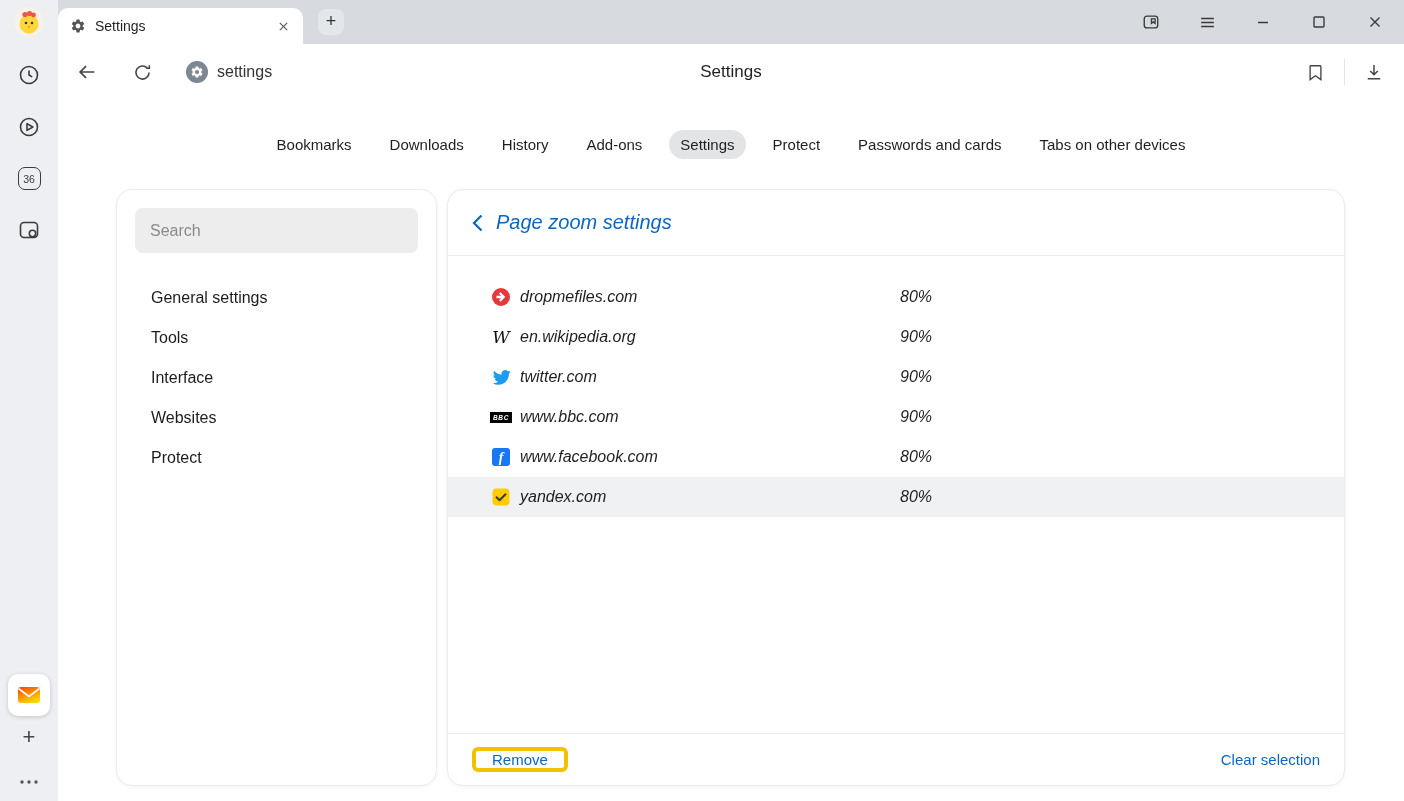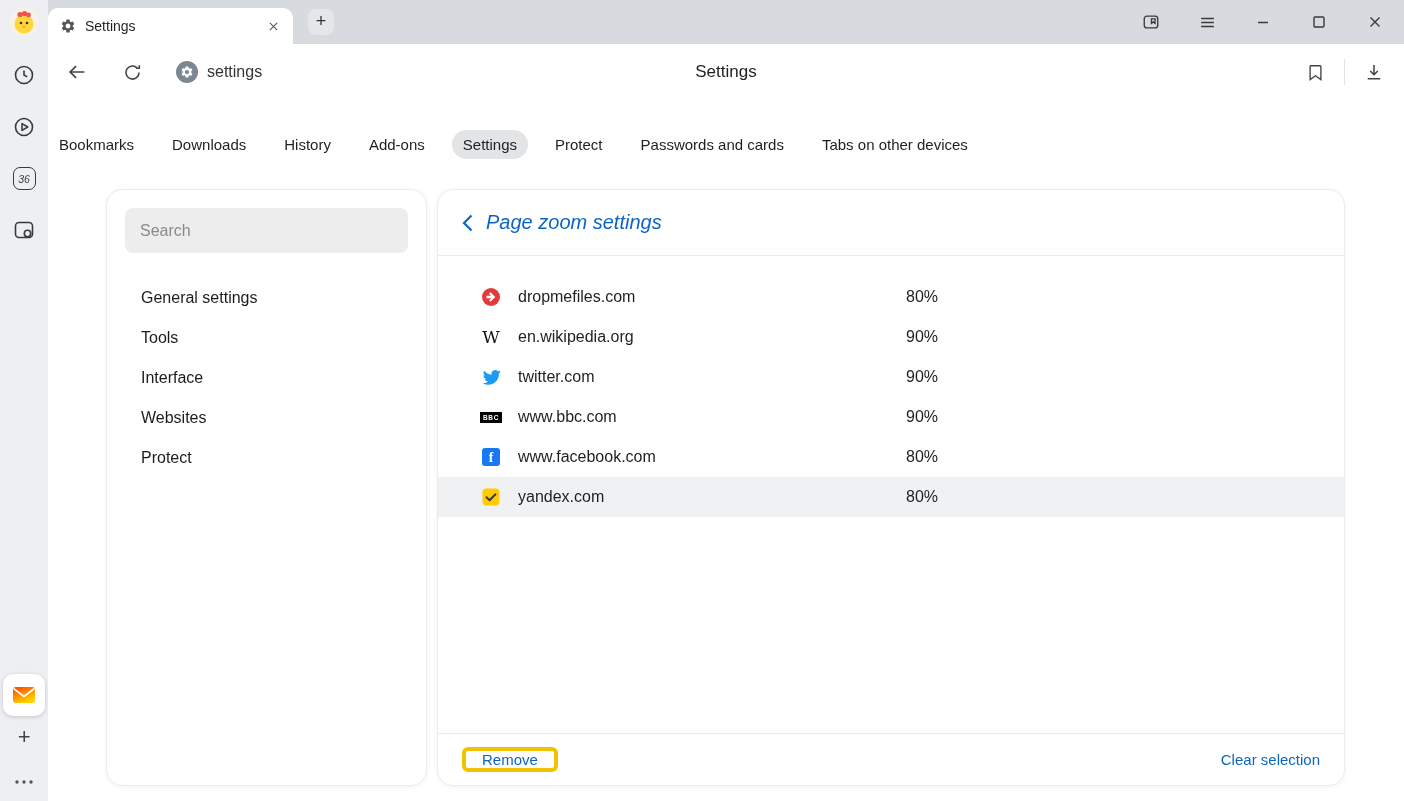--- a/index.html
+++ b/index.html
@@ -1,22 +1,22 @@
 <!DOCTYPE html>
 <html style="--accent-blue: #0b66c3; --highlight-yellow: #f2c100; --selected-row: #f0f1f2; --yandex-yellow: #ffcc00;"><head>
 <meta charset="utf-8">
 <style>
   * { margin:0; padding:0; box-sizing:border-box; }
   html,body { width:1404px; height:801px; overflow:hidden; background:#fff;
     font-family:"Liberation Sans","DejaVu Sans",sans-serif; }
   .app { width:1404px; height:801px; display:flex; }
 
   
-  .rail { width:48px; background:#edeff2; display:flex; flex-direction:column;
-    align-items:center; flex-shrink:0; padding-top:7px; padding-bottom:12px;font-style:italic; }
+  .rail { width:58px; background:#edeff2; display:flex; flex-direction:column;
+    align-items:center; flex-shrink:0; padding-top:7px; padding-bottom:12px; }
   .rail .avatar { width:30px; height:30px; border-radius:50%; overflow:hidden; cursor:pointer; }
   .rail-icons { display:flex; flex-direction:column; align-items:center; gap:28px; margin-top:26px; }
   .rail-btn { width:24px; height:24px; display:flex; align-items:center; justify-content:center; cursor:pointer; }
   .rail-count { width:23px; height:23px; border:1.7px solid #3b3b3b; border-radius:7px;
     font-size:10.5px; color:#3b3b3b; display:flex; align-items:center; justify-content:center; }
   .rail-bottom { margin-top:auto; display:flex; flex-direction:column; align-items:center; }
   .mail-app { width:42px; height:42px; background:#fff; border-radius:10px;
     box-shadow:0 1px 4px rgba(0,0,0,.18); display:flex; align-items:center; justify-content:center; cursor:pointer; }
   .rail-plus { font-size:22px; color:#444; margin-top:9px; cursor:pointer; line-height:24px; }
   .rail-dots { margin-top:22px; cursor:pointer; }
@@ -46,21 +46,21 @@
     align-items:center; justify-content:center; }
   .addr-text { font-size:16px; color:#333; }
   .page-title { position:absolute; left:0; right:0; text-align:center; font-size:17px;
     color:#1f1f1f; pointer-events:none; }
   .tool-right { margin-left:auto; display:flex; align-items:center; gap:18px; padding-right:19px; }
   .tool-right .tool-btn { margin-right:0; }
   .v-div { width:1px; height:26px; background:#e1e3e6; }
 
   
   .content { flex:1; background:#fff; display:flex; flex-direction:column; min-height:0; }
-  .nav-tabs { display:flex; gap:16px; margin-top:30px; }
+  .nav-tabs { display:flex; justify-content:center; gap:16px; margin-top:30px; }
   .nav-tab { font-size:15px; color:#1f1f1f; padding:6px 11px; border-radius:16px; cursor:pointer; white-space:nowrap; }
   .nav-tab.active { background:#e3e4e6; }
 
   .panels { flex:1; display:flex; gap:10px; margin-top:30px; padding:0 59px 15px 58px; min-height:0; }
   .card { background:#fff; border:1px solid #ececef; border-radius:16px;
     box-shadow:0 1px 4px rgba(0,0,0,.05); }
 
   .panel-left { width:321px; flex-shrink:0; padding:18px; }
   .search-input { width:100%; height:45px; background:#ededed; border:none; border-radius:8px;
     padding:0 15px; font-size:16px; color:#333; outline:none;
@@ -69,22 +69,22 @@
   .side-list { margin-top:25px; }
   .side-item { padding:10px 16px; line-height:20px; font-size:16px; color:#1c1c1c;
     border-radius:8px; cursor:pointer; }
 
   .panel-right { flex:1; display:flex; flex-direction:column; min-width:0; overflow:hidden; }
   .zoom-header { display:flex; align-items:center; gap:13px; padding:21px 24px;
     border-bottom:1px solid #ebebeb;font-style:italic; }
   .zoom-back { display:flex; align-items:center; justify-content:center; cursor:pointer; }
   .zoom-title { font-size:20px; color:var(--accent-blue,#0b66c3); }
   .rows { flex:1; padding-top:21px; }
-  .zoom-row { height:40px; display:grid; grid-template-columns:22px 372px 1fr; column-gap:16px;
-    align-items:center; padding-left:42px; cursor:pointer; }
+  .zoom-row { height:40px; display:grid; grid-template-columns:22px 372px 1fr; column-gap:8px;
+    align-items:center; padding-left:42px; cursor:pointer;font-style:italic; }
   .zoom-row.selected { background:var(--selected-row,#f0f1f2); }
   .fav { width:22px; height:22px; display:flex; align-items:center; justify-content:center; }
   .site { font-size:16px; color:#1f1f1f; }
   .zoomval { font-size:16px; color:#1f1f1f; }
   .fav-wiki { font-family:"DejaVu Serif","Liberation Serif",serif; font-size:17px; color:#111; }
   .fav-bbc { background:#000; color:#fff; width:22px; height:11px; font-size:6.5px; font-weight:bold;
     letter-spacing:.6px; display:flex; align-items:center; justify-content:center; }
   .fav-fb { background:#1877f2; border-radius:3px; width:18px; height:18px; color:#fff;
     font-family:"Liberation Serif","DejaVu Serif",serif; font-weight:bold; font-size:14px;
     display:flex; align-items:flex-end; justify-content:center; line-height:17px; }

